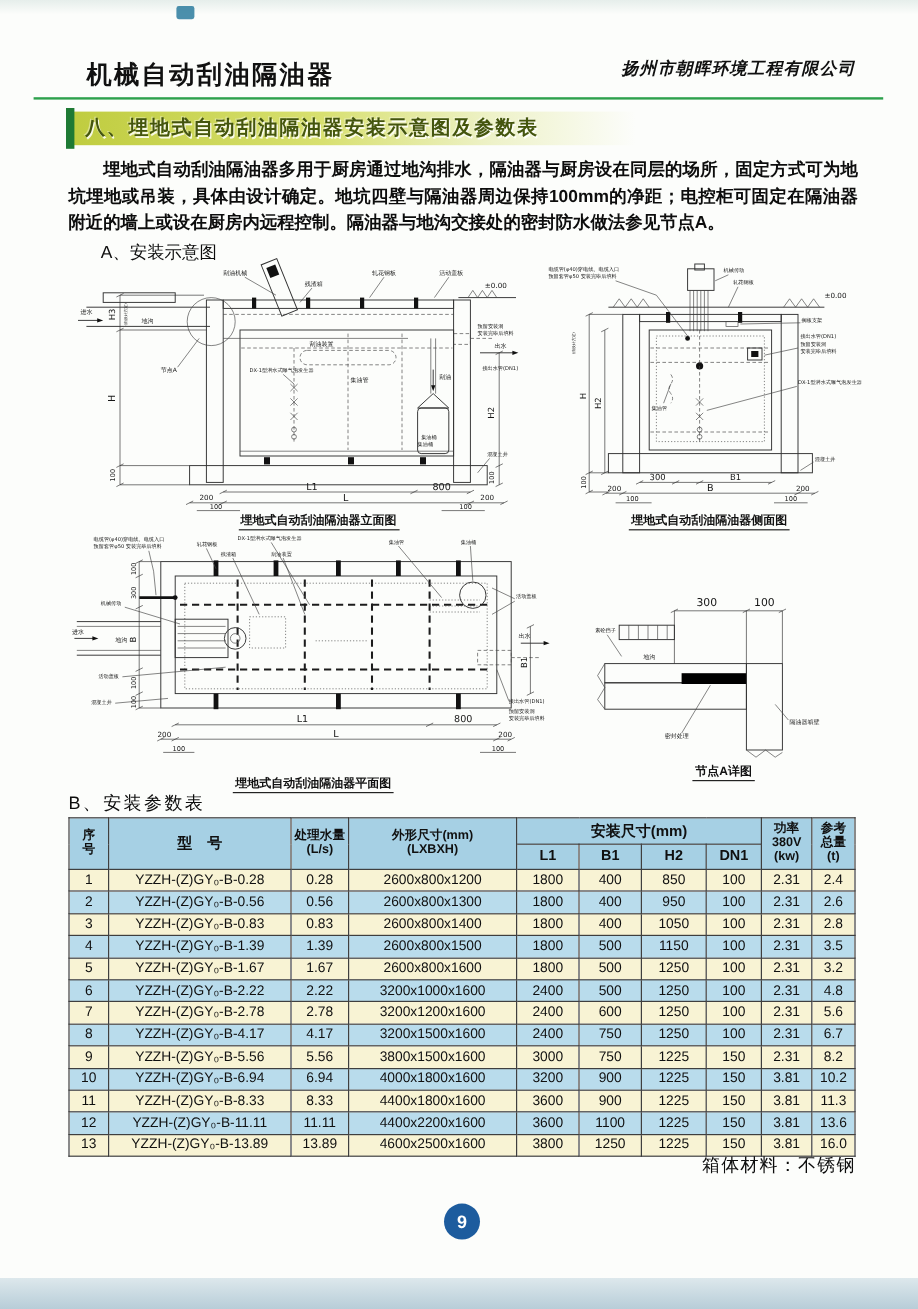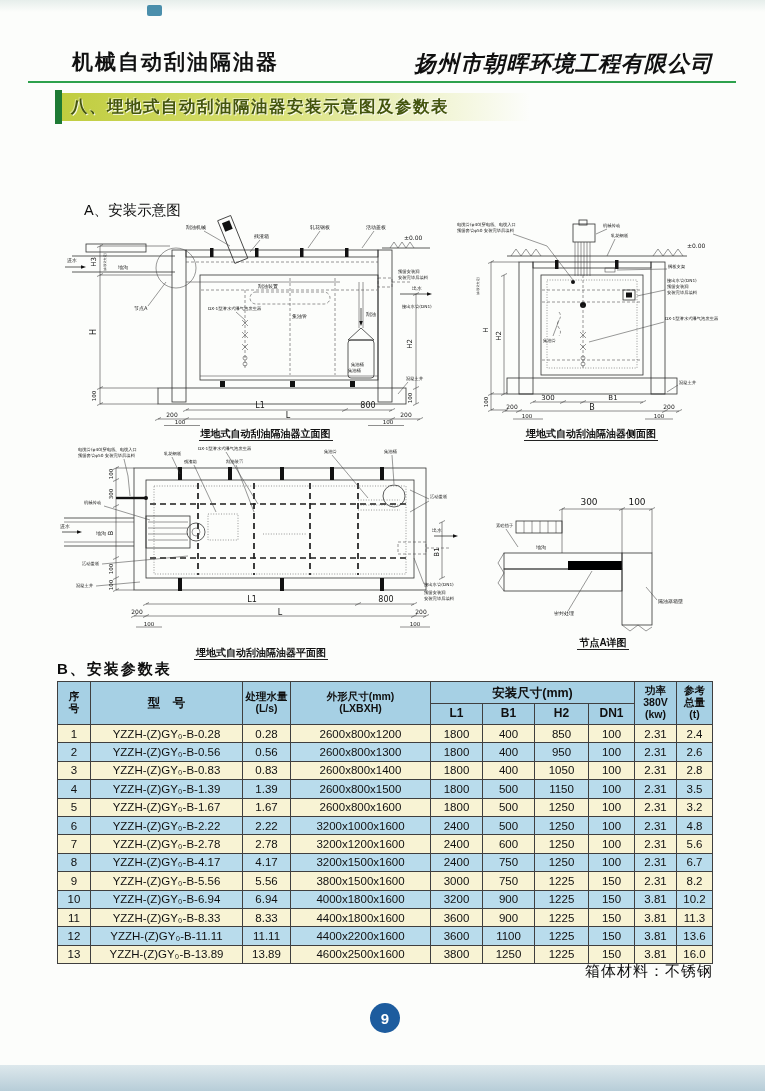--- a/index.html
+++ b/index.html
@@ -3,32 +3,32 @@
 <meta charset="utf-8">
 <style>
   html,body{margin:0;padding:0;}
   body{width:765px;height:1091px;font-family:"Liberation Sans","DejaVu Sans",sans-serif;background:#e9eef0;}
   .page{position:relative;width:765px;height:1091px;background:#fcfdfb;overflow:hidden;}
   .top-tint{position:absolute;left:0;top:0;right:0;height:12px;background:linear-gradient(180deg,#e6eeeb,rgba(255,255,255,0));}
   .bottom-strip{position:absolute;left:0;right:0;bottom:0;height:26px;background:linear-gradient(180deg,#dde8ec,#b7cdd8);}
   .scan-mark{position:absolute;left:147px;top:5px;width:15px;height:11px;background:#2b7b9e;border-radius:2px;opacity:.85;}
 
   .doc-title{position:absolute;left:72px;top:48px;font-family:"Liberation Serif","DejaVu Serif",serif;font-weight:bold;font-size:21px;letter-spacing:2px;color:#111;}
-  .company{position:absolute;right:52px;top:49px;font-family:"Liberation Serif","DejaVu Serif",serif;font-weight:bold;font-style:italic;font-size:22px;letter-spacing:1px;color:#101010;}
+  .company{position:absolute;right:52px;top:49px;font-family:"Liberation Serif","DejaVu Serif",serif;font-weight:bold;font-style:italic;font-size:14px;letter-spacing:1px;color:#101010;}
   .green-rule{position:absolute;left:28px;top:81px;width:708px;height:2px;background:#2da14c;}
 
   .banner{position:absolute;left:55px;top:93px;width:475px;height:28px;display:flex;align-items:center;
           background:linear-gradient(90deg,#bfcc3e 0%,#d8e070 45%,#eef2c9 75%,rgba(255,255,255,0) 100%);}
   .banner-bar{width:7px;height:34px;background:#1e7a34;margin-right:9px;flex:none;}
   .banner-text{font-size:16.5px;font-weight:bold;color:#44550e;letter-spacing:1.5px;
                text-shadow:1px 1px 0 rgba(255,255,255,.85),-1px -1px 0 rgba(255,255,255,.4);}
 
   .intro{position:absolute;left:57px;top:132px;width:658px;font-size:14.5px;line-height:1.5;font-weight:bold;color:#0d0d0d;text-indent:2em;text-align:justify;}
   .label-a{position:absolute;left:84px;top:201px;font-size:14.5px;font-weight:normal;color:#0d0d0d;}
-  .label-b{position:absolute;left:57px;top:660px;font-size:15px;font-weight:bold;color:#0d0d0d;letter-spacing:2px;}
+  .label-b{position:absolute;left:57px;top:660px;font-size:15px;font-weight:normal;color:#0d0d0d;letter-spacing:2px;}
 
   .fig{position:absolute;}
   .fig-caption{position:absolute;text-align:center;font-size:10px;font-weight:bold;color:#111;}
   .fig-caption span{border-bottom:1px solid #222;padding:0 2px 1px 2px;}
 
   svg{overflow:visible;}
   svg .s{stroke:#333;fill:none;stroke-width:.8;}
   svg .s6{stroke:#444;fill:none;stroke-width:.55;}
   svg .dash{stroke-dasharray:3 2;}
   svg .dashb{stroke:#1c1c1c;fill:none;stroke-width:1.7;stroke-dasharray:6 4;}
@@ -58,20 +58,21 @@
 
   <div class="doc-title">机械自动刮油隔油器</div>
   <div class="company">扬州市朝晖环境工程有限公司</div>
   <div class="green-rule"></div>
 
   <div class="banner">
     <div class="banner-bar"></div>
     <div class="banner-text">八、埋地式自动刮油隔油器安装示意图及参数表</div>
   </div>
 
+  <div class="intro">埋地式自动刮油隔油器多用于厨房通过地沟排水，隔油器与厨房设在同层的场所，固定方式可为地坑埋地或吊装，具体由设计确定。地坑四壁与隔油器周边保持100mm的净距；电控柜可固定在隔油器附近的墙上或设在厨房内远程控制。隔油器与地沟交接处的密封防水做法参见节点A。</div>
   <div class="label-a">A、安装示意图</div>
 
   <svg class="fig" style="left:60px;top:220px;" width="395" height="206" viewBox="0 0 395 206">
     <defs>
       <pattern id="hE" width="5" height="5" patternUnits="userSpaceOnUse" patternTransform="rotate(45)">
         <line x1="0" y1="0" x2="0" y2="5" stroke="#666" stroke-width="0.7"></line>
       </pattern>
     </defs>
 
     <g>

